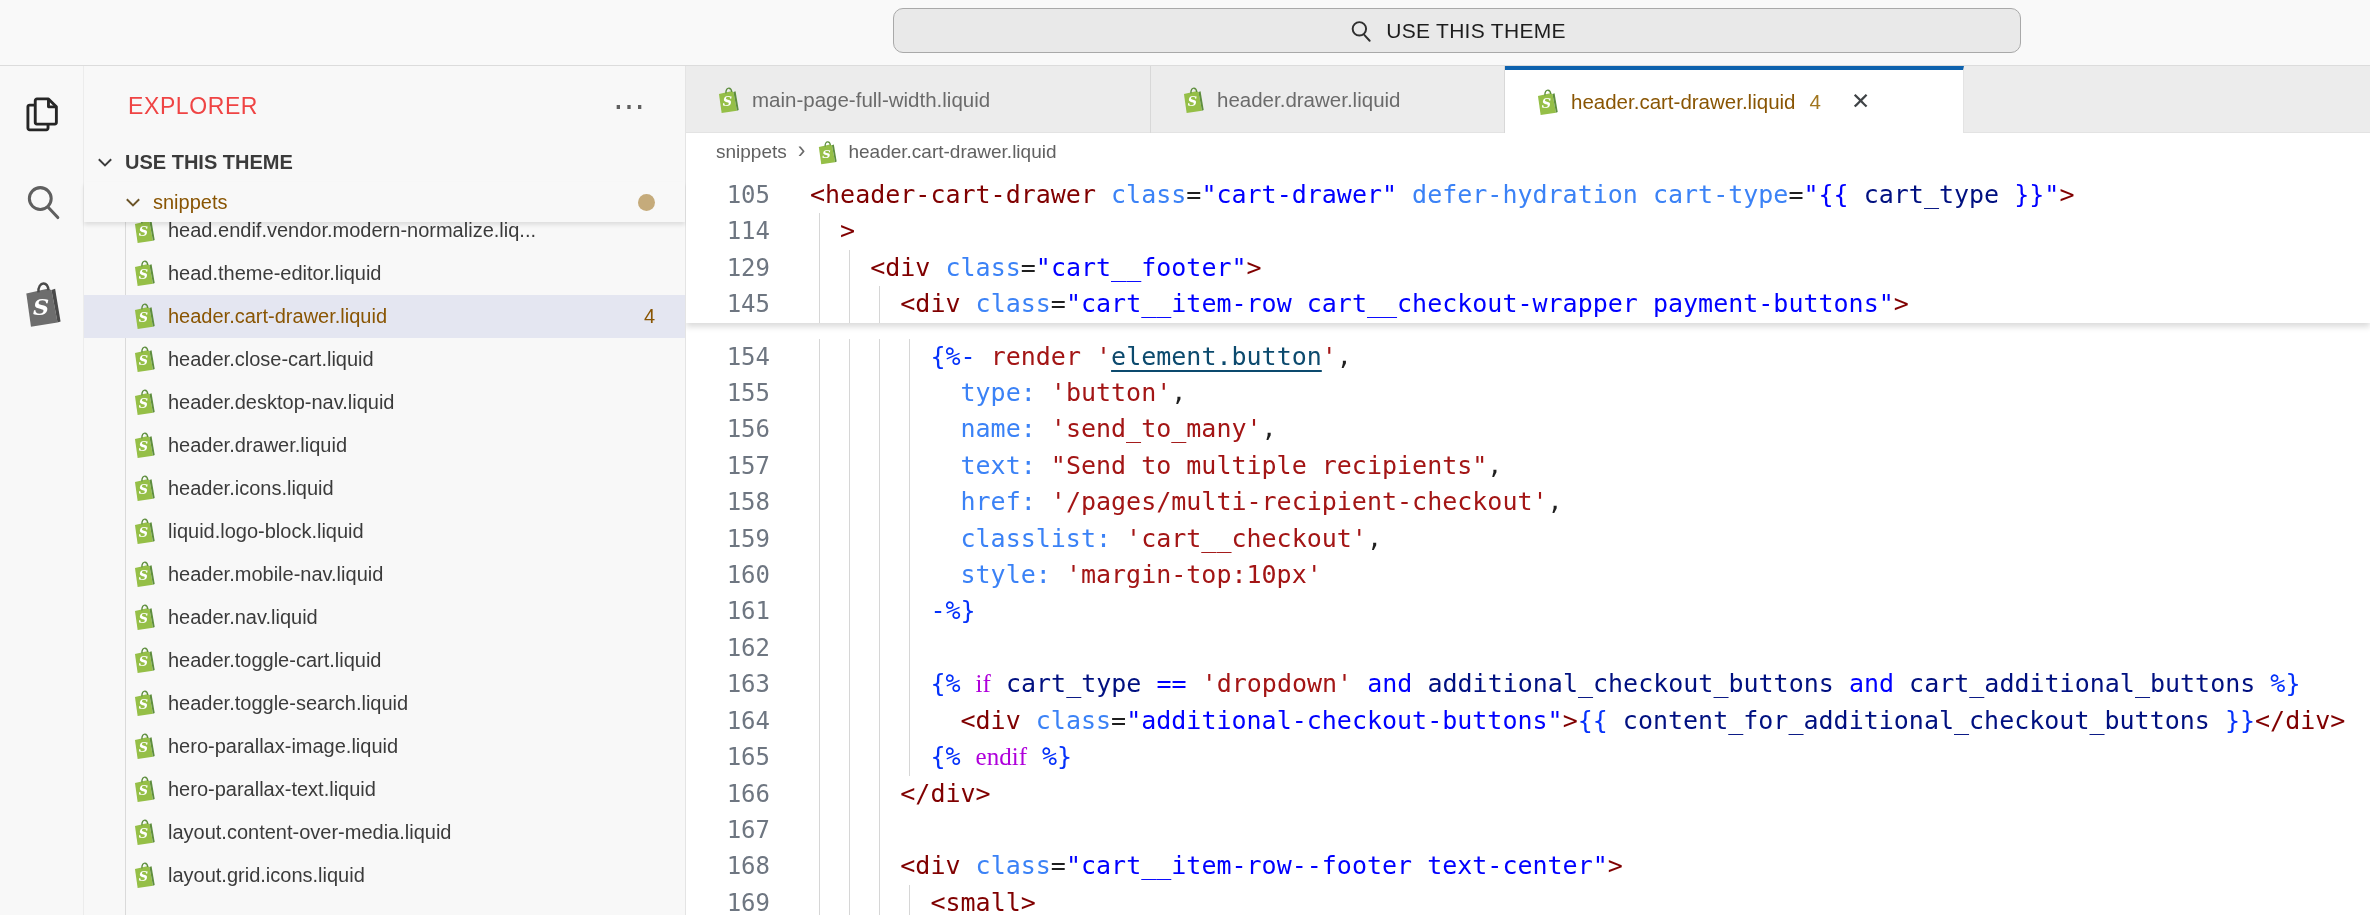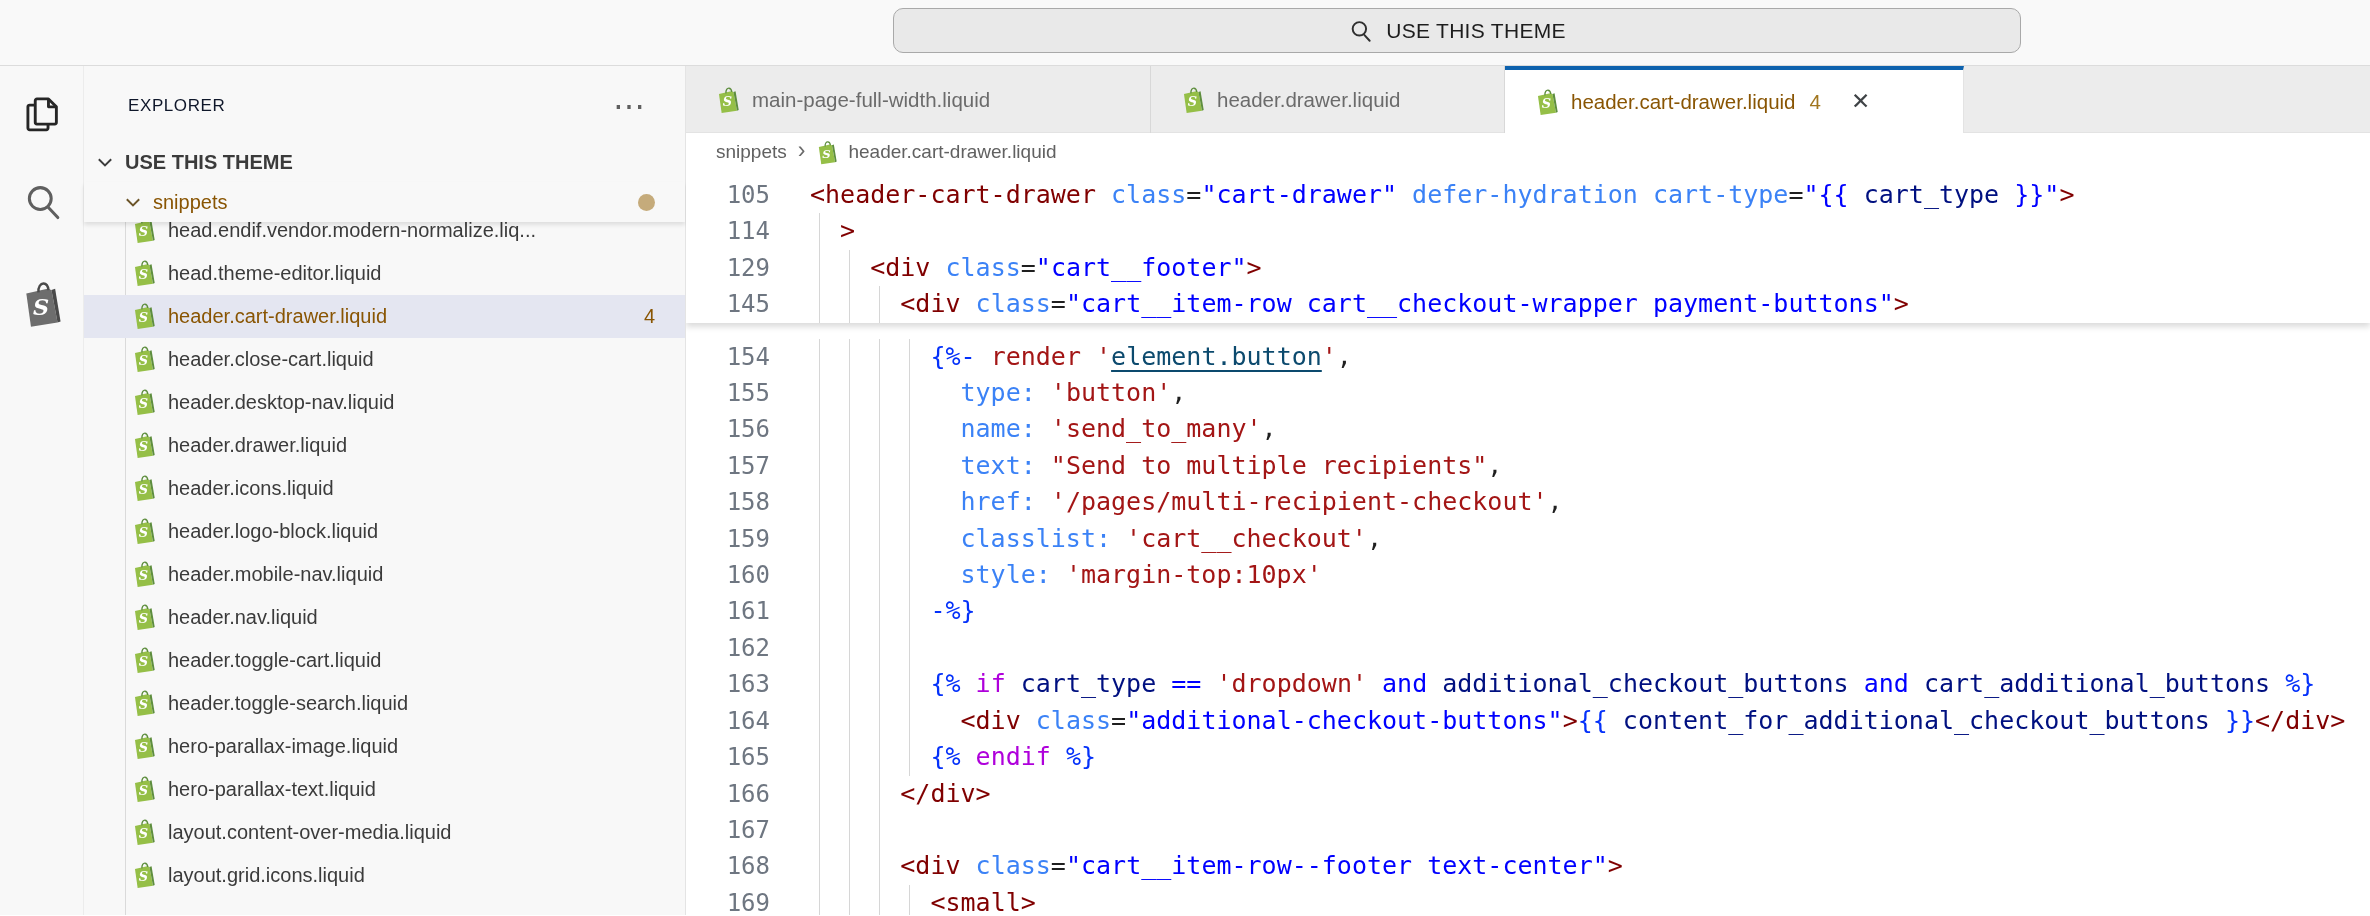--- a/index.html
+++ b/index.html
@@ -21,21 +21,21 @@
   .activitybar { width:84px; background:#f8f8f8; border-right:1px solid #ececec;
                  display:flex; flex-direction:column; align-items:center; padding-top:20px; }
   .ab-item { width:56px; height:56px; display:flex; align-items:center; justify-content:center; cursor:pointer; }
   .ab-item.i1 { margin-bottom:32px; } .ab-item.i2 { margin-bottom:48px; }
 
   
   .sidebar { width:602px; background:#f8f8f8; border-right:1px solid #e4e4e4;
              display:flex; flex-direction:column; position:relative; }
   .sb-title-row { display:flex; justify-content:space-between; align-items:center;
                   padding:24px 40px 6px 44px; height:62px; }
-  .sb-title { font-size:17px; letter-spacing:0.6px; color:#0f172a; }
+  .sb-title { font-size:23px; letter-spacing:0.6px; color:#ef4444; }
   .more { font-size:32px; color:#5f5f5f; line-height:16px; cursor:pointer; }
   .section-row { display:flex; align-items:center; gap:9px; padding-left:10px;
                  height:40px; margin-top:14px; font-weight:700; font-size:20px; color:#3b3b3b; cursor:pointer; }
   .folder-row { display:flex; align-items:center; gap:9px; padding-left:38px; height:40px;
                 font-size:20px; color:#895503; cursor:pointer; position:relative; z-index:2;
                 background:#f8f8f8; box-shadow:0 3px 4px rgba(0,0,0,0.10); }
   .dot { margin-left:auto; margin-right:30px; width:17px; height:17px; border-radius:50%; background:#c5ab7b; }
   .file-list { flex:1; overflow:hidden; position:relative; }
   .file-list::before { content:""; position:absolute; left:41px; top:0; bottom:0; width:1px; background:#dadada; }
   .file-row { height:43px; display:flex; align-items:center; padding-left:84px; position:relative;
@@ -69,21 +69,21 @@
   .ln { position:absolute; left:0; top:0; width:84px; text-align:right; color:#6e7681; font-size:24px; }
   .ct { position:absolute; left:124px; top:0; white-space:pre; }
   .guide { position:absolute; top:0; height:100%; width:1px; background:#d6d6d6; }
 
   .tk-tag  { color:#800000; }
   .tk-attr { color:#3b82f6; }
   .tk-val  { color:#0000ff; }
   .tk-delim{ color:#0431fa; }
   .tk-op   { color:#0000ff; }
   .tk-kw   { color:#a31515; }
-  .tk-ctrl { color:#af00db; }
+  .tk-ctrl { color:#af00db;font-family:Liberation Serif, serif; }
   .tk-str  { color:#a31515; }
   .tk-strlink { color:#0c4a6e; text-decoration:underline; text-decoration-thickness:2px; text-underline-offset:5px; }
   .tk-var  { color:#001080; }
   .tk-pl   { color:#1f1f1f; }
 </style>
 </head>
 <body>
 
 <div class="app">
 
@@ -208,21 +208,21 @@
               </svg></span>
             <span>header.icons.liquid</span>
           </div>
           <div class="file-row">
             <span class="ficon"><svg width="24" height="28" viewBox="0 0 26 30">
                 <path d="M3.2 8.4 L16.4 5.4 L18.9 6.2 L22.7 26.6 L6.1 29.2 Z" fill="#95bf47"></path>
                 <path d="M18.9 6.2 L21.2 5.5 L24.6 25.9 L22.7 26.6 Z" fill="#5e8e3e"></path>
                 <path d="M10.8 7.8 C10.4 4.2 12.2 2.1 14 2.2 C15.7 2.3 16.8 3.9 17.1 6.3" fill="none" stroke="#5e8e3e" stroke-width="1.5"></path>
                 <text x="12.4" y="22" text-anchor="middle" font-family="DejaVu Serif, serif" font-size="14" font-style="italic" font-weight="bold" fill="#ffffff">S</text>
               </svg></span>
-            <span>header.logo-block.liquid</span>
+            <span>liquid.logo-block.liquid</span>
           </div>
           <div class="file-row">
             <span class="ficon"><svg width="24" height="28" viewBox="0 0 26 30">
                 <path d="M3.2 8.4 L16.4 5.4 L18.9 6.2 L22.7 26.6 L6.1 29.2 Z" fill="#95bf47"></path>
                 <path d="M18.9 6.2 L21.2 5.5 L24.6 25.9 L22.7 26.6 Z" fill="#5e8e3e"></path>
                 <path d="M10.8 7.8 C10.4 4.2 12.2 2.1 14 2.2 C15.7 2.3 16.8 3.9 17.1 6.3" fill="none" stroke="#5e8e3e" stroke-width="1.5"></path>
                 <text x="12.4" y="22" text-anchor="middle" font-family="DejaVu Serif, serif" font-size="14" font-style="italic" font-weight="bold" fill="#ffffff">S</text>
               </svg></span>
             <span>header.mobile-nav.liquid</span>
           </div>

